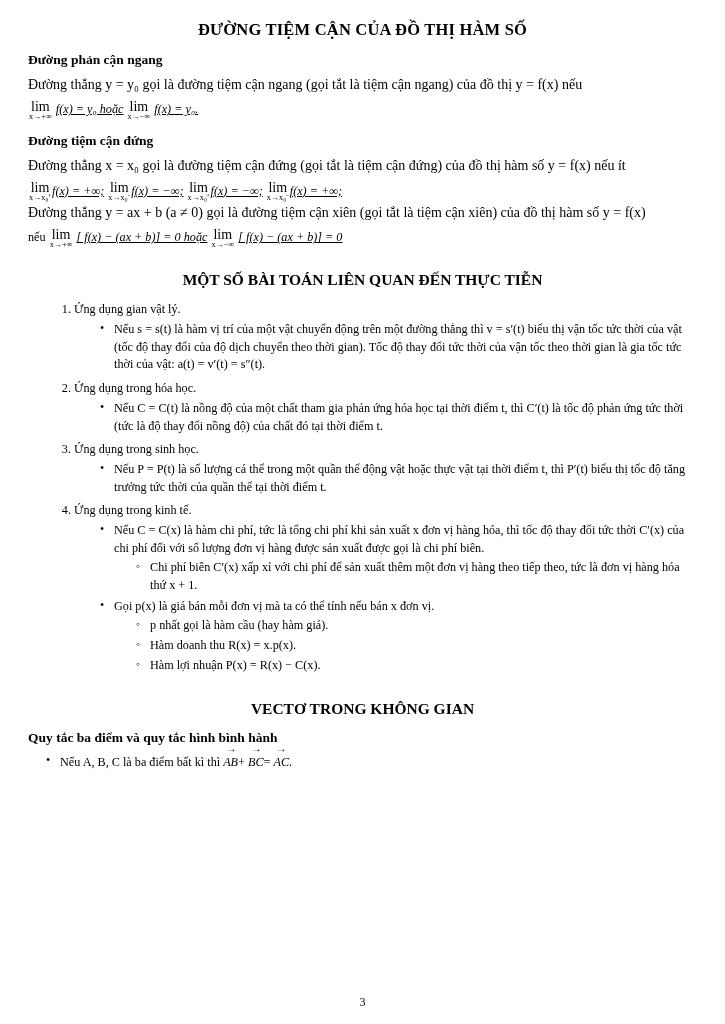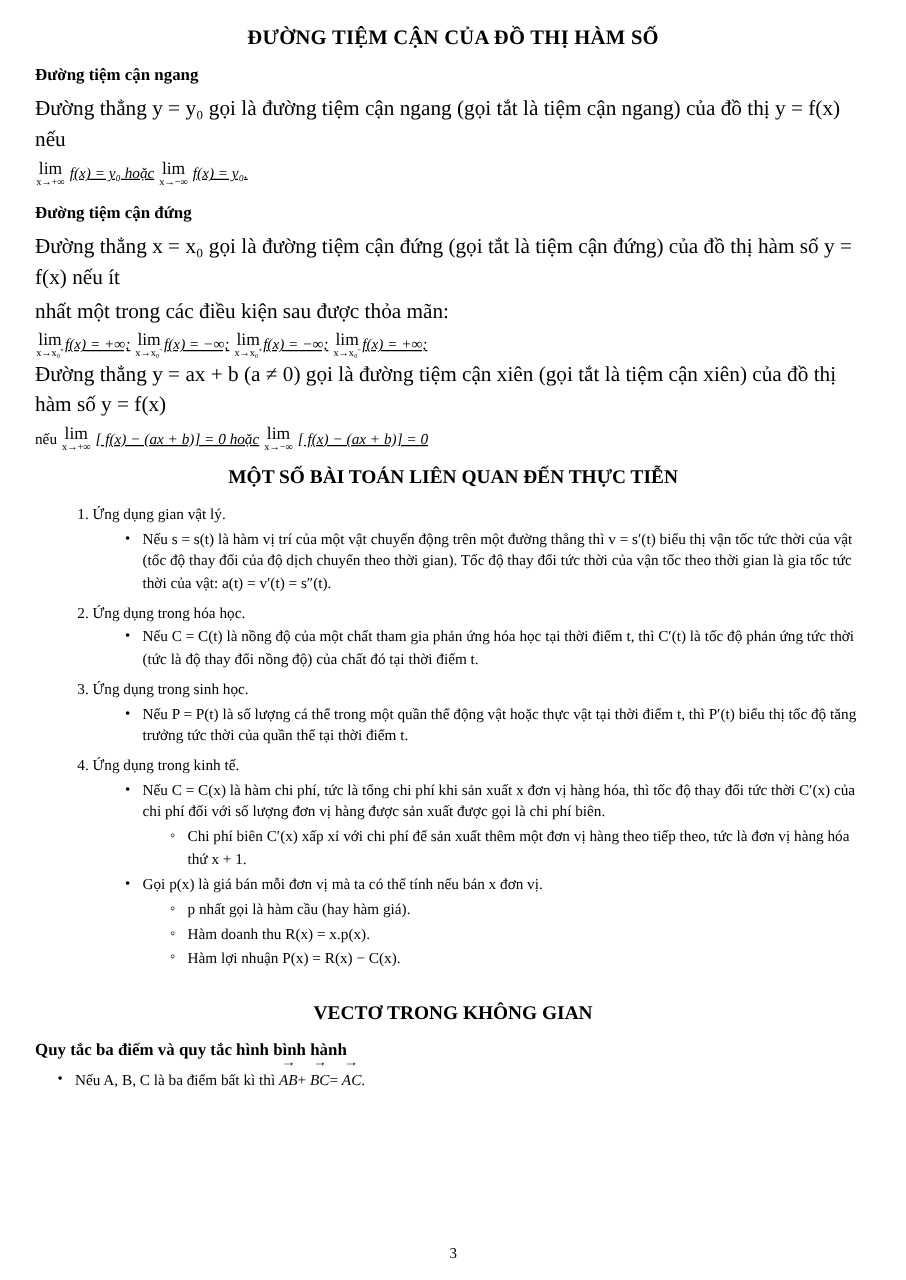--- a/index.html
+++ b/index.html
@@ -28,30 +28,30 @@
     font-size: 16.5px;
     letter-spacing: 0.2px;
     margin: 4px 0 12px 0;
   }
   .sec-head {
     font-weight: bold;
     font-size: 13.5px;
     margin: 12px 0 7px 0;
   }
   .para {
-    font-size: 17px;
+    font-size: 14px;
     line-height: 1.45;
     margin: 0 0 2px 0;
     text-align: left;
   }
   .center-head {
     text-align: center;
     font-weight: bold;
     font-size: 15.5px;
-    margin: 10px 0 12px 0;
+    margin: 22px 0 12px 0;
   }
   .center-head2 {
     text-align: center;
     font-weight: bold;
     font-size: 15.5px;
     margin: 26px 0 10px 0;
   }
   i, .it { font-style: italic; text-decoration: underline; }
 
   
@@ -161,38 +161,37 @@
     margin-top: 3px;
   }
 </style>
 </head>
 <body>
 
 <div class="page">
 
   <div class="doc-title">ĐƯỜNG TIỆM CẬN CỦA ĐỒ THỊ HÀM SỐ</div>
 
-  <div class="sec-head">Đường tiệm cận ngang</div>
+  <div class="sec-head">Đường phản cận ngang</div>
   <div class="para">Đường thẳng y = y₀ gọi là đường tiệm cận ngang (gọi tắt là tiệm cận ngang) của đồ thị y = f(x) nếu</div>
   <div class="limline">
     <span class="lim">
       <span class="top">lim</span>
       <span class="bot">x→+∞</span>
     </span>
     <span class="it">f(x) = y₀ hoặc</span>
     <span class="lim">
       <span class="top">lim</span>
       <span class="bot">x→−∞</span>
     </span>
     <span class="it">f(x) = y₀.</span>
   </div>
 
   <div class="sec-head">Đường tiệm cận đứng</div>
   <div class="para">Đường thẳng x = x₀ gọi là đường tiệm cận đứng (gọi tắt là tiệm cận đứng) của đồ thị hàm số y = f(x) nếu ít</div>
-  <div class="para">nhất một trong các điều kiện sau được thỏa mãn:</div>
   <div class="limline">
     <span class="lim">
       <span class="top">lim</span>
       <span class="bot">x→x₀⁺</span>
     </span><span class="it">f(x) = +∞;</span>
     <span class="lim">
       <span class="top">lim</span>
       <span class="bot">x→x₀⁻</span>
     </span><span class="it">f(x) = −∞;</span>
     <span class="lim">

